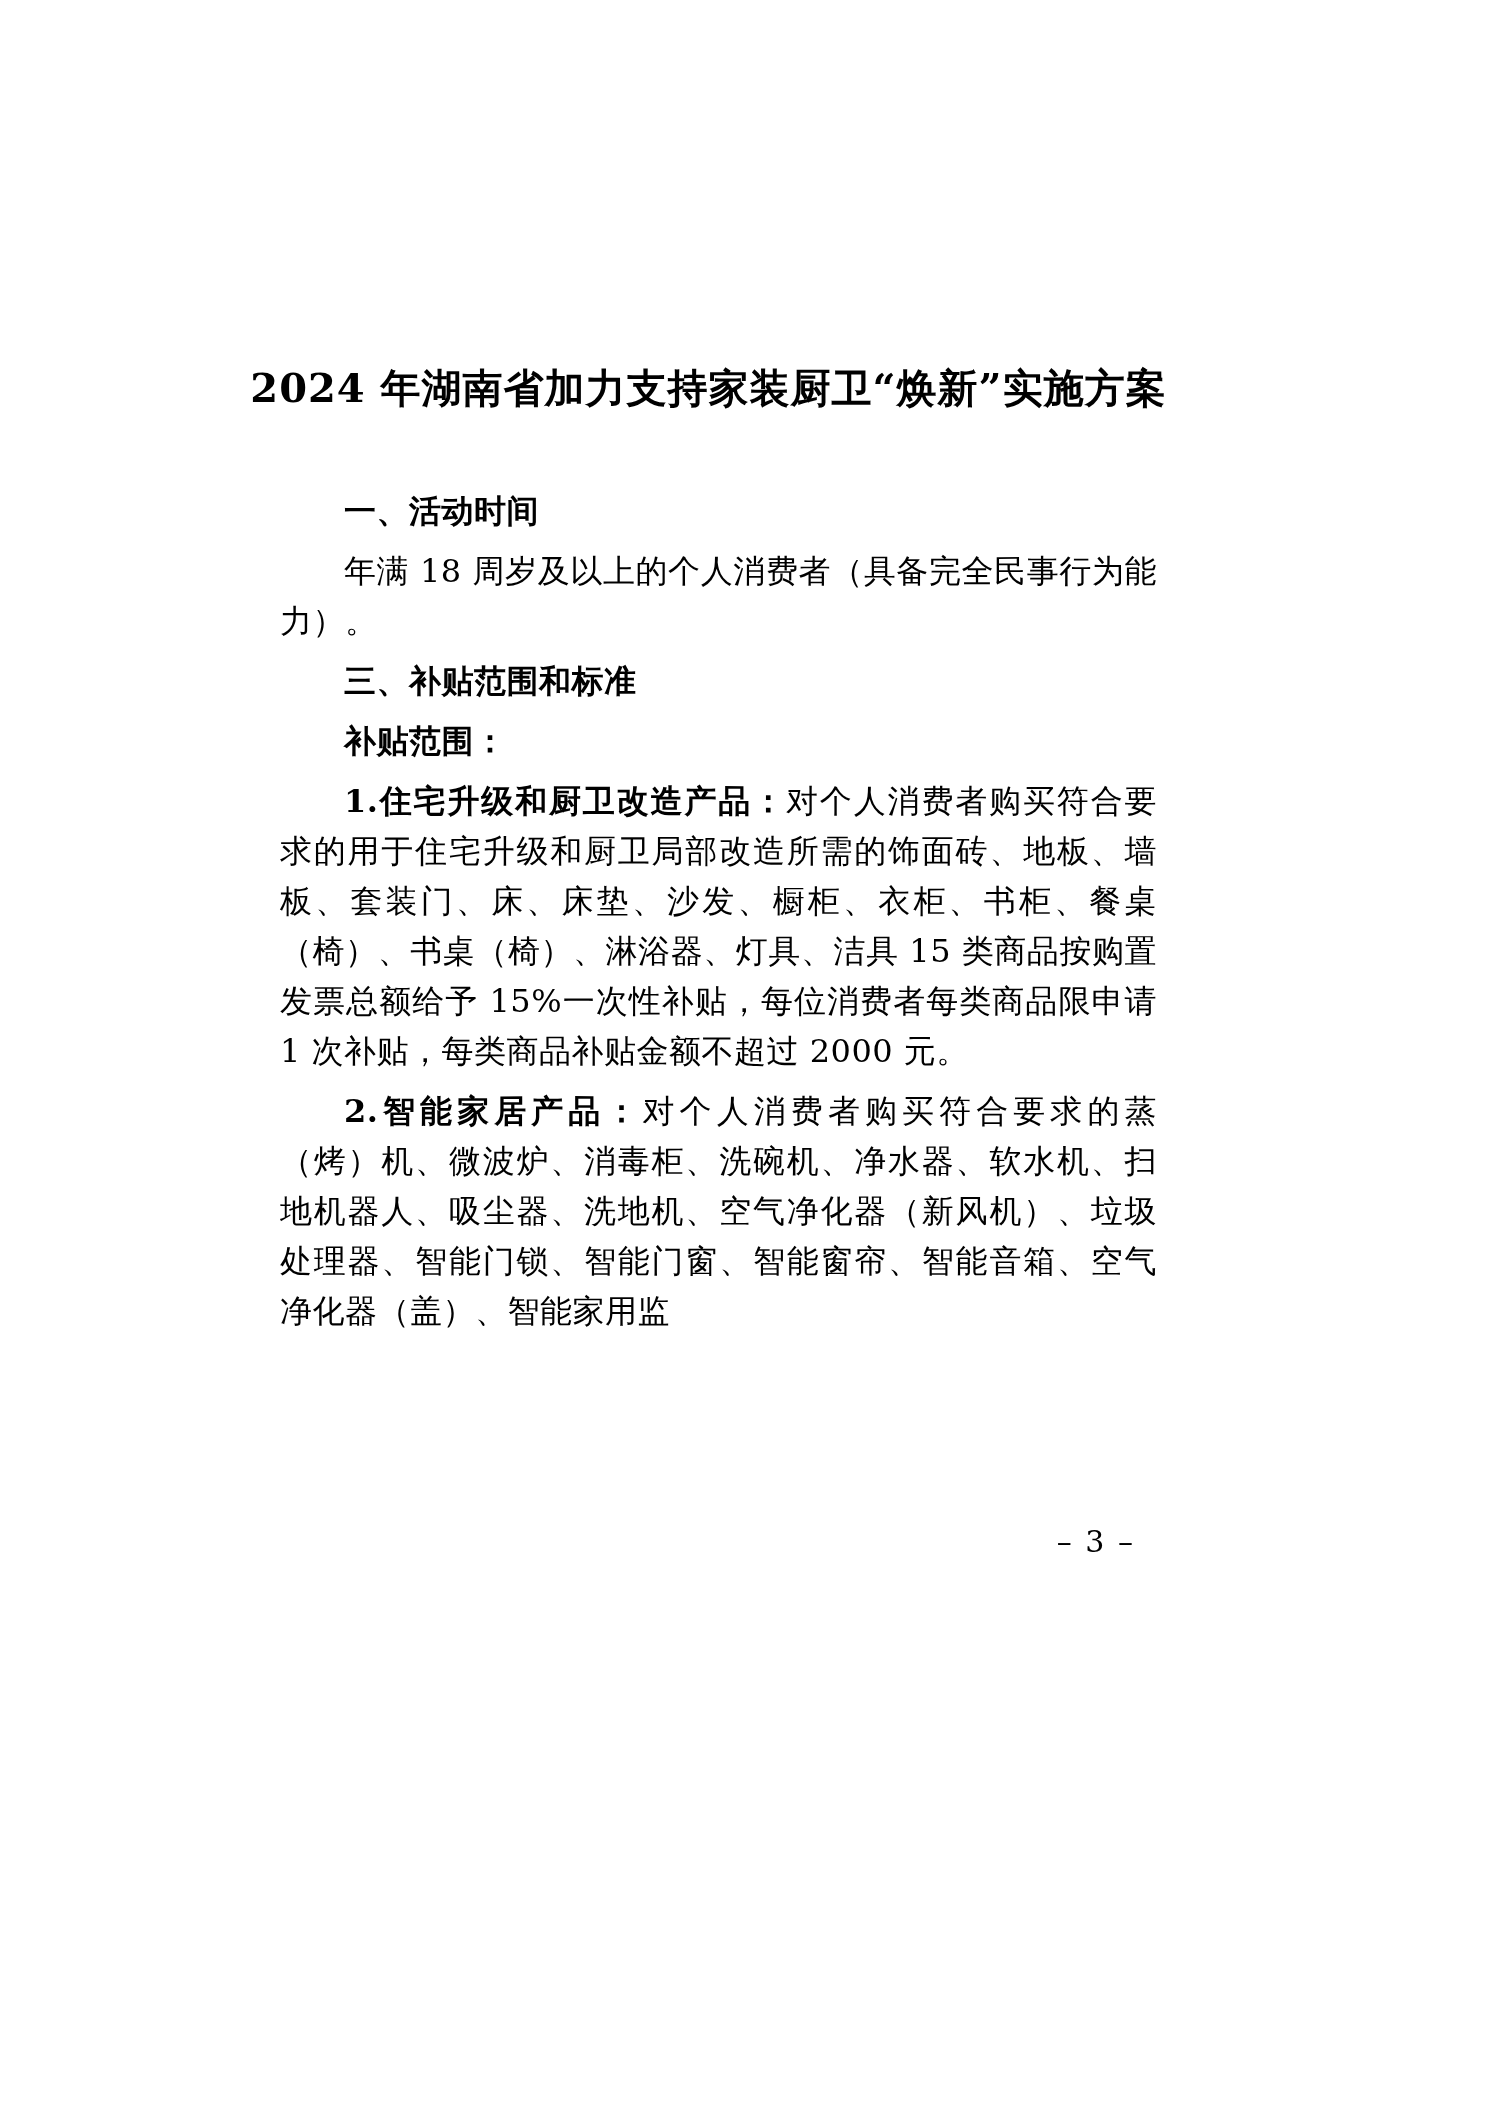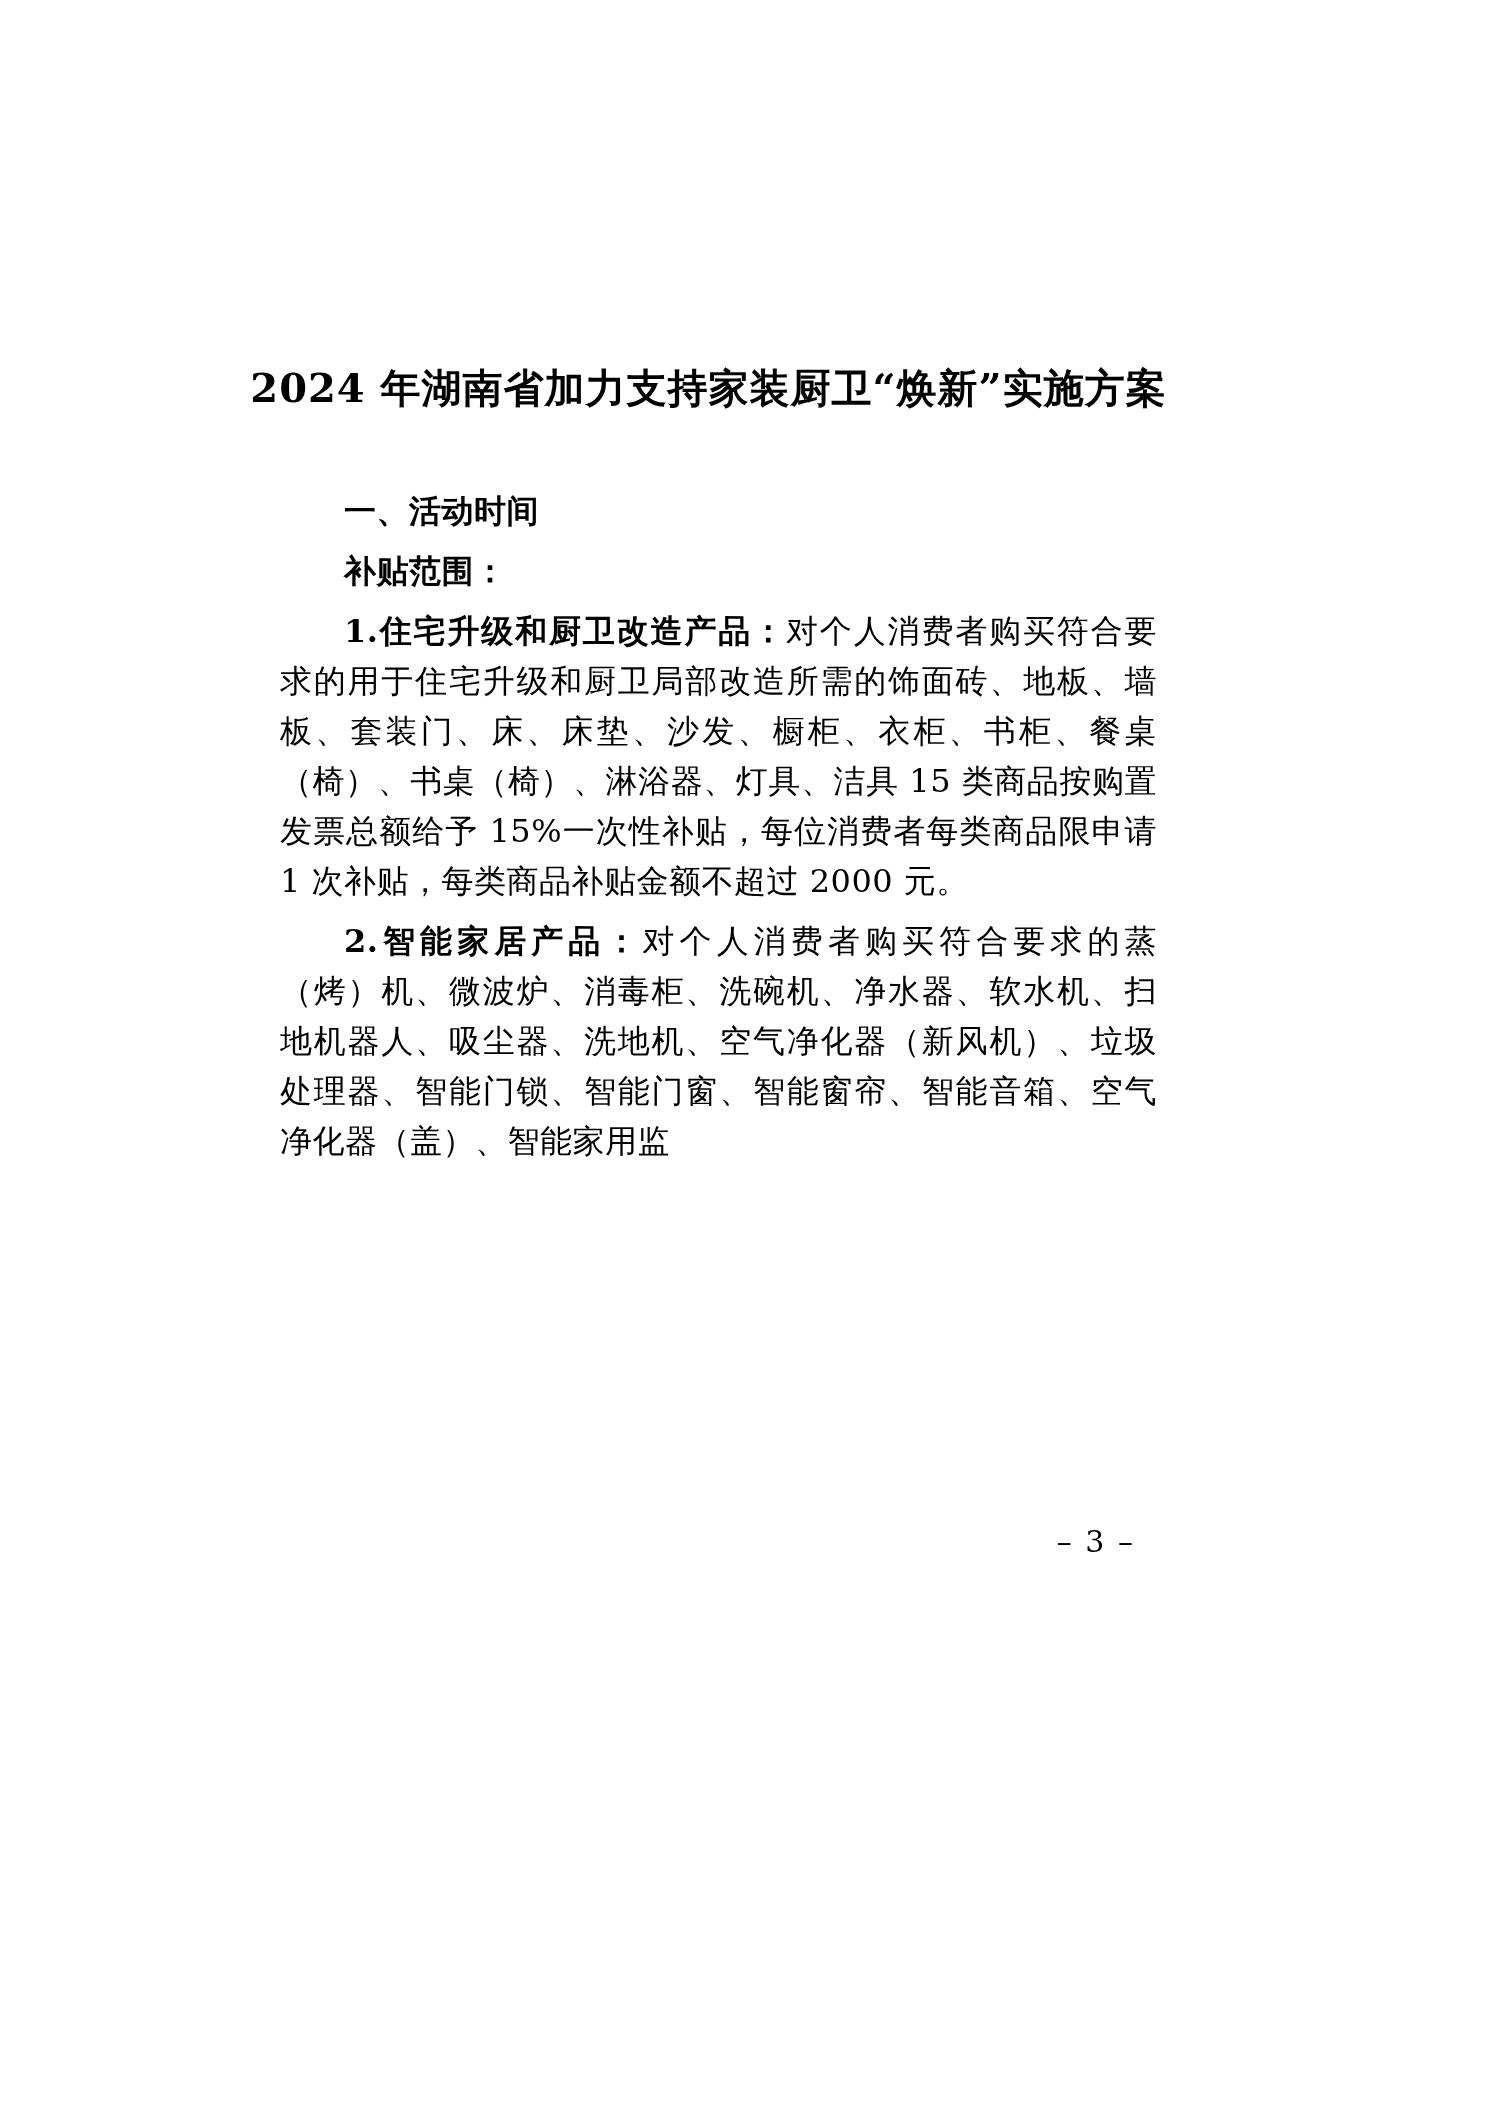--- a/index.html
+++ b/index.html
@@ -64,21 +64,23 @@
 <div class="page">
 
   <h1 class="doc-title">2024 年湖南省加力支持家装厨卫“焕新”实施方案</h1>
 
   <div class="doc-body">
 
     <p class="sec-heading">一、活动时间</p>
 
 
 
+    <p class="para">年满 18 周岁及以上的个人消费者（具备完全民事行为能力）。</p>
 
+    <p class="sec-heading">三、补贴范围和标准</p>
 
 
     <p class="sub-heading">补贴范围：</p>
 
     <p class="para"><span class="lead">1.住宅升级和厨卫改造产品：</span><span>对个人消费者购买符合要求的用于住宅升级和厨卫局部改造所需的饰面砖、地板、墙板、套装门、床、床垫、沙发、橱柜、衣柜、书柜、餐桌（椅）、书桌（椅）、淋浴器、灯具、洁具 15 类商品按购置发票总额给予 15%一次性补贴，每位消费者每类商品限申请 1 次补贴，每类商品补贴金额不超过 2000 元。</span></p>
 
     <p class="para"><span class="lead">2.智能家居产品：</span><span>对个人消费者购买符合要求的蒸（烤）机、微波炉、消毒柜、洗碗机、净水器、软水机、扫地机器人、吸尘器、洗地机、空气净化器（新风机）、垃圾处理器、智能门锁、智能门窗、智能窗帘、智能音箱、空气净化器（盖）、智能家用监</span></p>
 
   </div>
 

